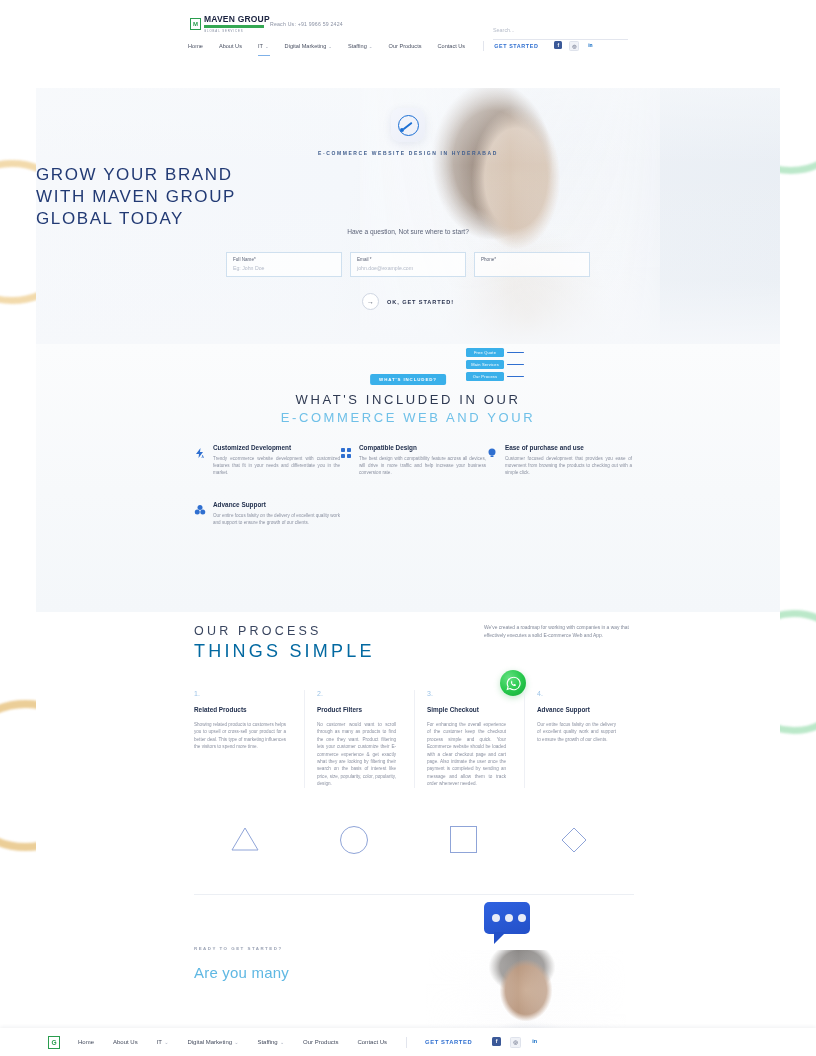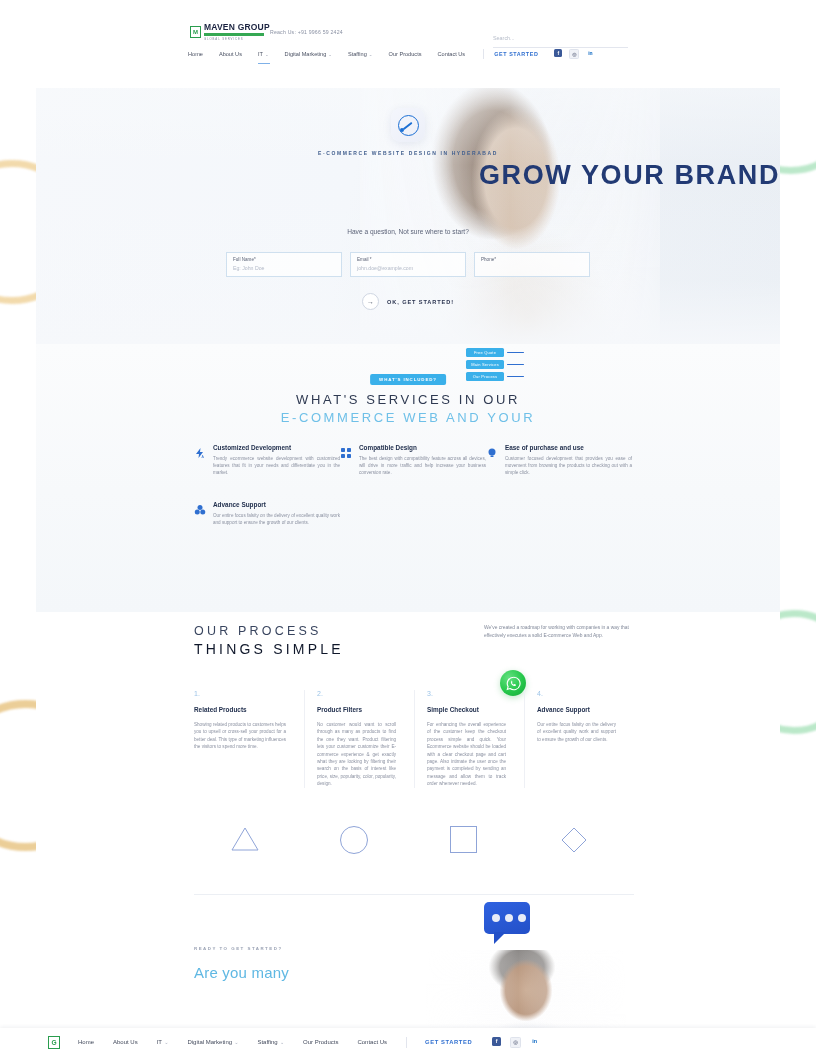--- a/index.html
+++ b/index.html
@@ -15,21 +15,21 @@
   .deco{position:absolute;border-radius:50%;pointer-events:none;}
   .ring-green-top{right:-42px;top:40px;width:120px;height:120px;border:7px solid #86d6a0;opacity:.55;filter:blur(1px);}
   .ring-green-mid{right:-40px;top:610px;width:110px;height:110px;border:7px solid #8ed9a6;opacity:.6;filter:blur(1px);}
   .ring-gold-top{left:-60px;top:160px;width:130px;height:130px;border:7px solid #e8bd6a;opacity:.55;filter:blur(1px);}
   .ring-gold-mid{left:-50px;top:700px;width:135px;height:135px;border:8px solid #dfae54;opacity:.6;filter:blur(1px);}
   .dot{position:absolute;border-radius:50%;border:1.5px solid #9fb2e8;opacity:.7;}
   .dash{position:absolute;height:1.5px;background:#e0a79a;opacity:.75;transform:rotate(-30deg);}
 
   
   .topbar{position:absolute;left:0;top:0;width:816px;height:88px;background:#ffffff;z-index:30;}
-  .top-inner{position:relative;width:440px;margin:16px auto;height:88px;}
+  .top-inner{position:relative;width:440px;margin:8px auto;height:88px;}
   .logo{position:absolute;left:2px;top:7px;display:flex;align-items:center;gap:3px;}
   .logo-mark{width:9px;height:10px;border:1.4px solid #2a9d4e;display:flex;align-items:center;justify-content:center;
              font-size:6px;color:#2a9d4e;font-weight:700;line-height:1;}
   .logo-txt{display:flex;flex-direction:column;}
   .logo-name{font-size:8.5px;font-weight:700;color:#1b2340;letter-spacing:.2px;line-height:9px;}
   .logo-bar{height:3px;background:#35a853;margin-top:1px;width:60px;}
   .logo-sub{font-size:2.8px;letter-spacing:.9px;color:#7b8499;margin-top:1px;}
   .reach{position:absolute;left:82px;top:13px;font-size:5.2px;color:#8a91a3;letter-spacing:.2px;}
   .searchbox{position:absolute;right:0;top:10px;width:135px;border-bottom:1px solid #e3e6ee;padding-bottom:3px;}
   .searchbox span{font-size:5.4px;color:#b6bcc9;}
@@ -62,22 +62,22 @@
 
   .badge-logo{position:absolute;left:50%;transform:translateX(-50%);top:20px;width:34px;height:34px;border-radius:10px;
     background:linear-gradient(145deg,#f4f6fc,#eceff8);box-shadow:0 2px 8px rgba(90,110,160,.12);
     display:flex;align-items:center;justify-content:center;}
   .badge-ring{width:19px;height:19px;border-radius:50%;border:1.6px solid #1b6fd4;position:relative;}
   .badge-ring::after{content:"";position:absolute;left:3px;top:9px;width:11px;height:1.6px;background:#1b6fd4;transform:rotate(-38deg);border-radius:1px;}
   .badge-ring::before{content:"";position:absolute;left:1px;top:12px;width:4px;height:4px;border-radius:50%;background:#1b6fd4;}
 
   .eyebrow{position:absolute;left:0;top:62px;width:744px;text-align:center;font-size:5px;letter-spacing:1.6px;
            color:#43608f;font-weight:700;}
-  .hero-h1{position:absolute;left:0;top:76px;width:744px;text-align:right;color:#223a74;
-           font-size:27px;line-height:22px;font-weight:700;letter-spacing:1.6px;}
+  .hero-h1{position:absolute;left:0;top:76px;width:744px;text-align:left;color:#223a74;
+           font-size:17px;line-height:22px;font-weight:400;letter-spacing:1.6px;}
   .hero-sub{position:absolute;left:0;top:140px;width:744px;text-align:center;font-size:6.6px;color:#5d6479;}
 
   .formrow{position:absolute;left:190px;top:164px;width:364px;display:flex;gap:8px;}
   .field{flex:1;background:rgba(255,255,255,.72);border:.8px solid #cfe0ef;height:25px;padding:4px 6px 0 6px;box-sizing:border-box;}
   .field .lab{font-size:4.6px;color:#5b6276;display:block;margin-bottom:3px;}
   .field .ph{font-size:5.2px;color:#b3bac8;display:block;}
   .start-btn{position:absolute;left:0;top:205px;width:744px;display:flex;align-items:center;justify-content:center;gap:8px;}
   .circ-arrow{width:15px;height:15px;border-radius:50%;border:.9px solid #cfd6e2;background:#fff;display:flex;align-items:center;justify-content:center;
               font-size:7px;color:#5a6374;}
   .start-lbl{font-size:5.6px;font-weight:700;letter-spacing:.9px;color:#2b3450;}
@@ -96,21 +96,21 @@
 
   .cards{position:absolute;left:158px;top:100px;width:440px;display:flex;flex-wrap:wrap;}
   .card{width:146px;display:flex;gap:7px;margin-bottom:24px;}
   .cicon{width:12px;flex:0 0 12px;padding-top:1px;}
   .ctitle{font-size:6.4px;color:#22304e;font-weight:700;margin-bottom:4px;}
   .cbody{font-size:4.6px;line-height:7.2px;color:#8b91a1;text-align:justify;}
 
   
   .process{position:absolute;left:36px;top:612px;width:744px;height:282px;background:#ffffff;}
   .pr-h1{position:absolute;left:158px;top:12px;font-size:12.5px;letter-spacing:3.2px;color:#39455f;font-weight:400;}
-  .pr-h2{position:absolute;left:158px;top:29px;font-size:14px;letter-spacing:3.2px;color:#0f172a;font-weight:400;}
+  .pr-h2{position:absolute;left:158px;top:29px;font-size:18px;letter-spacing:3.2px;color:#0369a1;font-weight:400;}
   .pr-copy{position:absolute;left:448px;top:12px;width:148px;font-size:4.9px;line-height:8px;color:#818899;}
   .wa{position:absolute;left:464px;top:58px;width:26px;height:26px;border-radius:50%;
       background:radial-gradient(circle at 34% 30%,#62e07f,#25c74a 55%,#17a63a 100%);
       display:flex;align-items:center;justify-content:center;box-shadow:0 2px 6px rgba(40,170,70,.28);}
   .wa svg{display:block;}
 
   .steps{position:absolute;left:158px;top:78px;width:440px;display:flex;}
   .step{width:110px;padding-right:18px;box-sizing:border-box;position:relative;}
   .step+.step{border-left:.7px solid #eef0f5;padding-left:12px;}
   .stepn{font-size:7px;color:#9dc4e8;margin-bottom:9px;}
@@ -233,20 +233,22 @@
     <div class="hero-inner">
 
       <div class="badge-logo">
         <div class="badge-ring"></div>
       </div>
 
       <div class="eyebrow">E-COMMERCE WEBSITE DESIGN IN HYDERABAD</div>
 
       <div class="hero-h1">
         <div>GROW YOUR BRAND</div>
+        <div>WITH MAVEN GROUP</div>
+        <div>GLOBAL TODAY</div>
       </div>
 
       <div class="hero-sub">Have a question, Not sure where to start?</div>
 
       <div class="formrow">
         <div class="field">
           <span class="lab">Full Name*</span>
           <span class="ph">Eg: John Doe</span>
         </div>
         <div class="field">
@@ -278,21 +280,21 @@
         <div class="tabchip">Main Services</div>
         <div class="tabline"></div>
       </div>
       <div class="tabrow">
         <div class="tabchip">Our Process</div>
         <div class="tabline"></div>
       </div>
     </div>
 
     <div class="whatchip">WHAT'S INCLUDED?</div>
-    <div class="inc-h2">WHAT'S SERVICES IN OUR</div>
+    <div class="inc-h2">WHAT'S INCLUDED IN OUR</div>
     <div class="inc-h3">E-COMMERCE WEB AND YOUR</div>
 
     <div class="cards">
 
       <div class="card">
         <div class="cicon">
           <svg width="12" height="12" viewBox="0 0 24 24">
               <path d="M13 2L4 14h6l-1 8 9-12h-6z" fill="#2f6fd0"></path>
               <text x="15" y="21" font-size="7" fill="#2f6fd0">A</text>
             </svg>

